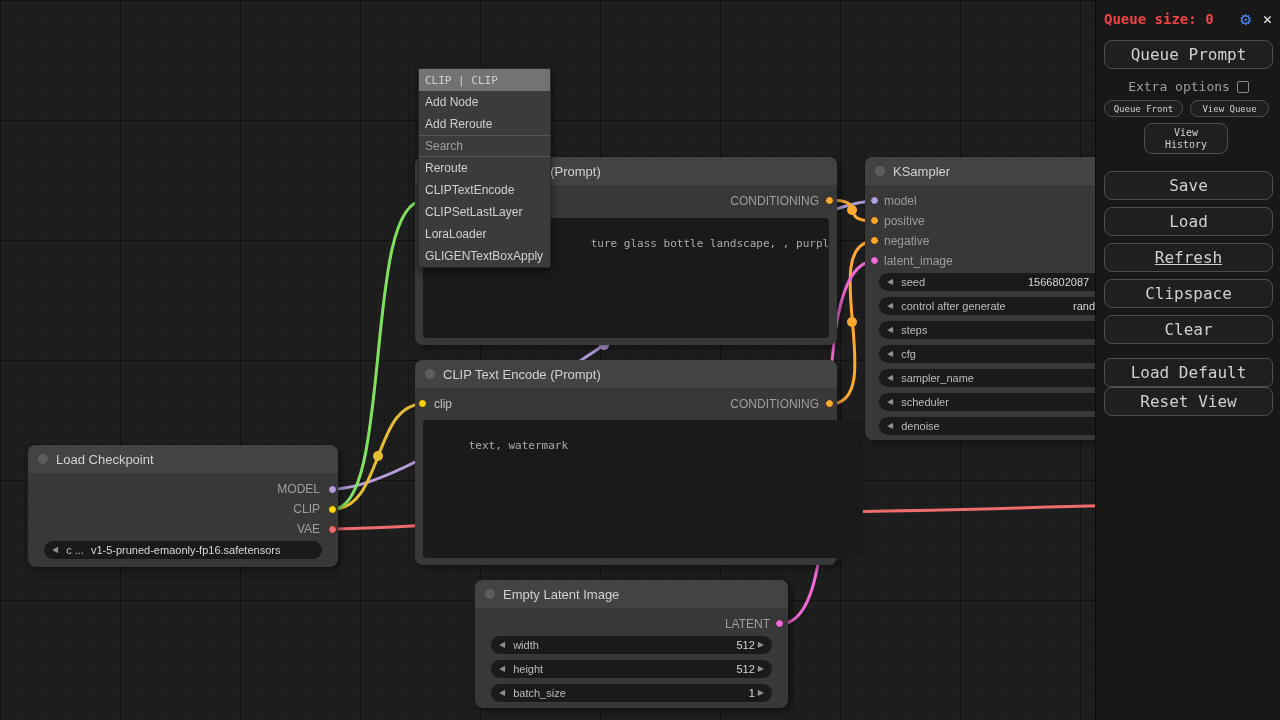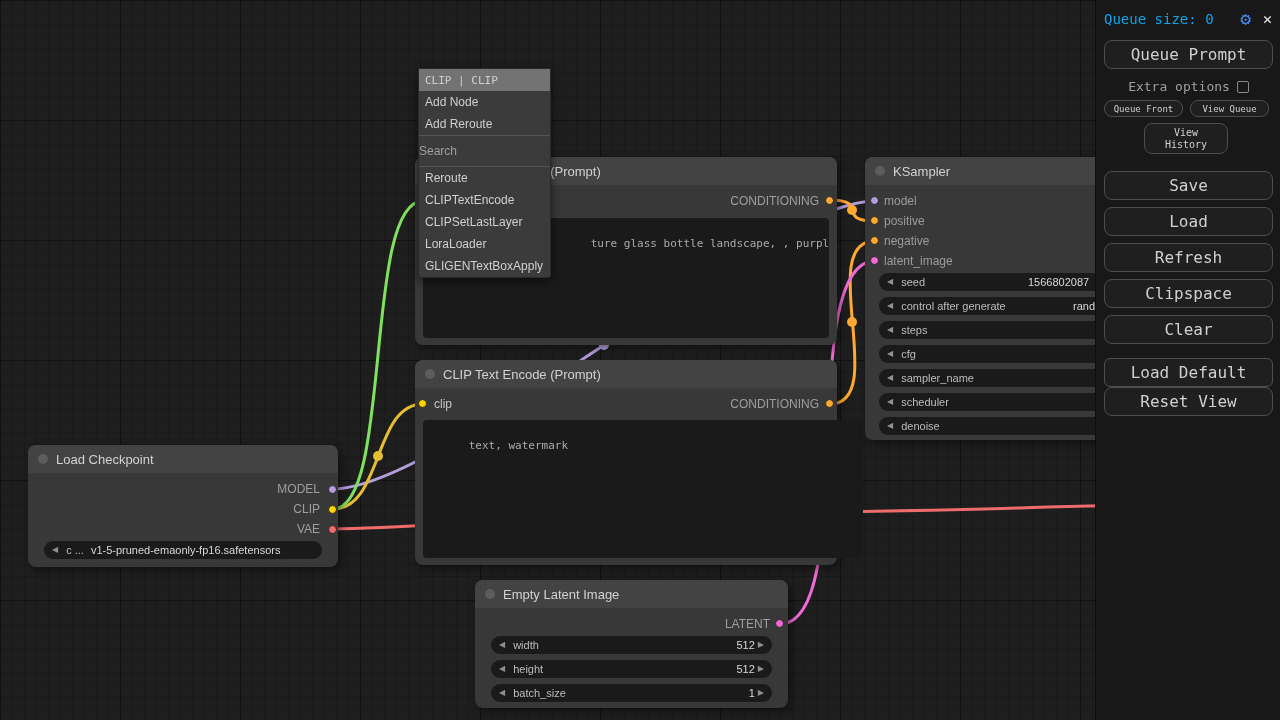--- a/index.html
+++ b/index.html
@@ -46,29 +46,29 @@
 
   
   .ctx { position:absolute; left:418px; top:68px; width:133px; z-index:10;
     background:#3b3b3b; border:1px solid #2a2a2a; border-radius:0 0 3px 3px;
     box-shadow:0 3px 10px rgba(0,0,0,.55); font-size:12px; color:#d0d0d0; }
   .ctx-header { height:22px; background:#737373; color:#cfcfcf; display:flex;
     align-items:center; padding-left:6px; font-family:"DejaVu Sans Mono",monospace;
     font-size:11px; }
   .ctx-item { height:22px; display:flex; align-items:center; padding-left:6px;
     cursor:default; white-space:nowrap; }
-  .ctx-search { height:32px; display:flex; align-items:center; 
+  .ctx-search { height:22px; display:flex; align-items:center; padding-left:6px;
     border-top:1px solid #555; border-bottom:1px solid #555; color:#9f9f9f; }
 
   
   .sidebar { position:absolute; right:0; top:0; width:185px; height:720px; z-index:20;
     background:#181818; border-left:1px solid rgba(0,0,0,.5);
     font-family:"DejaVu Sans Mono", monospace; color:#cfcfcf; }
   .sb-head { display:flex; align-items:center; margin:10px 8px 0 8px; }
-  .sb-qsize { color:#0ea5e9; font-size:14px; flex:1; }
+  .sb-qsize { color:#ef4444; font-size:14px; flex:1;font-weight:bold; }
   .gear { color:#4b8bf5; font-size:18px; line-height:1; margin-right:12px; cursor:pointer; }
   .closex { color:#e6e6e6; font-size:15px; line-height:1; cursor:pointer; }
   .btn { background:#1f1f1f; border:1px solid #4e4e4e; border-radius:8px;
     color:#d0d0d0; display:flex; align-items:center; justify-content:center;
     cursor:pointer; font-family:"DejaVu Sans Mono", monospace; }
   .btn-queue { position:absolute; left:8px; top:40px; width:169px; height:29px; font-size:16px; }
   .sb-extra { position:absolute; left:0; top:79px; width:185px; display:flex;
     align-items:center; justify-content:center; gap:7px; color:#9f9f9f; font-size:13px; }
   .checkbox { width:12px; height:12px; border:1px solid #8a8a8a; background:transparent;
     border-radius:2px; cursor:pointer; }
@@ -254,18 +254,18 @@
     <span>Extra options</span>
     <span class="checkbox"></span>
   </div>
   <div class="btn btn-qfront">Queue Front</div>
   <div class="btn btn-vqueue">View Queue</div>
   <div class="btn btn-vhist">
     <span>View History</span>
   </div>
   <div class="btn btn-main" style="top:207px;">Load</div>
   <div class="btn btn-main" style="top:171px;">Save</div>
-  <div class="btn btn-main" style="top:243px;">Refresh</div>
+  <div class="btn btn-main" style="top:243px;text-decoration:underline;">Refresh</div>
   <div class="btn btn-main" style="top:279px;">Clipspace</div>
   <div class="btn btn-main" style="top:315px;">Clear</div>
   <div class="btn btn-main" style="top:358px;border-radius:6px;">Load Default</div>
   <div class="btn btn-main" style="top:387px;">Reset View</div>
 </div>
 
 </body></html>

